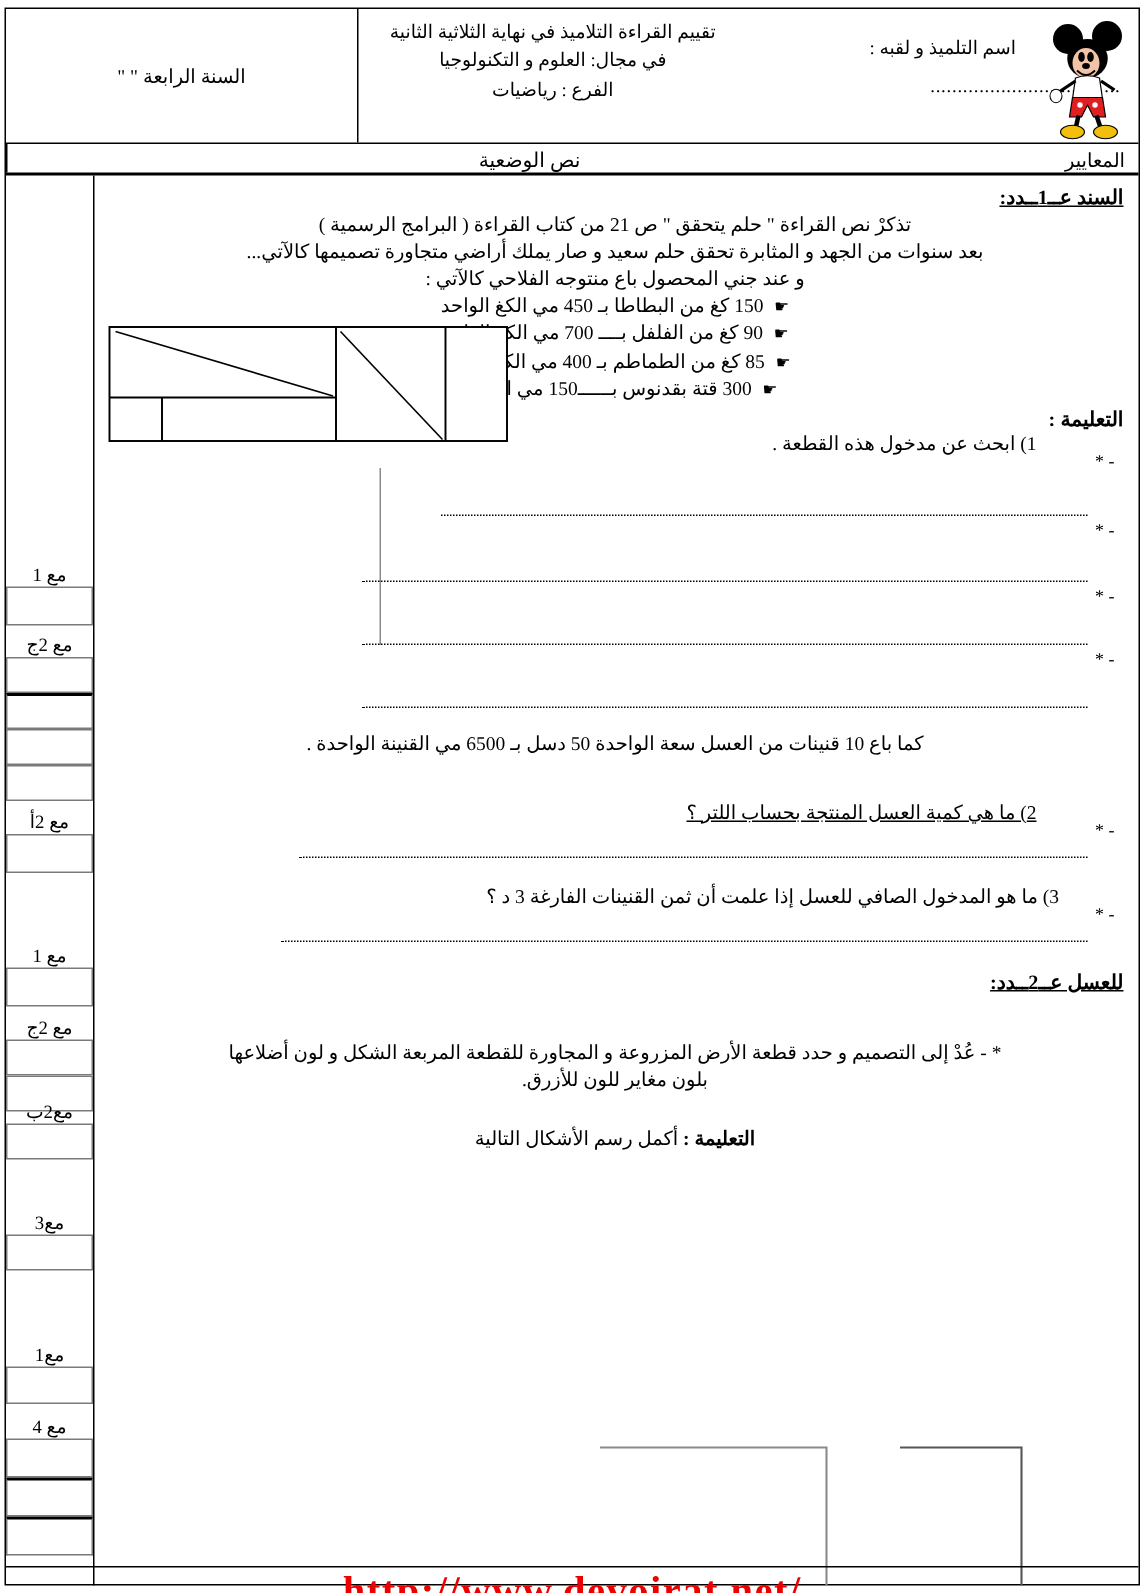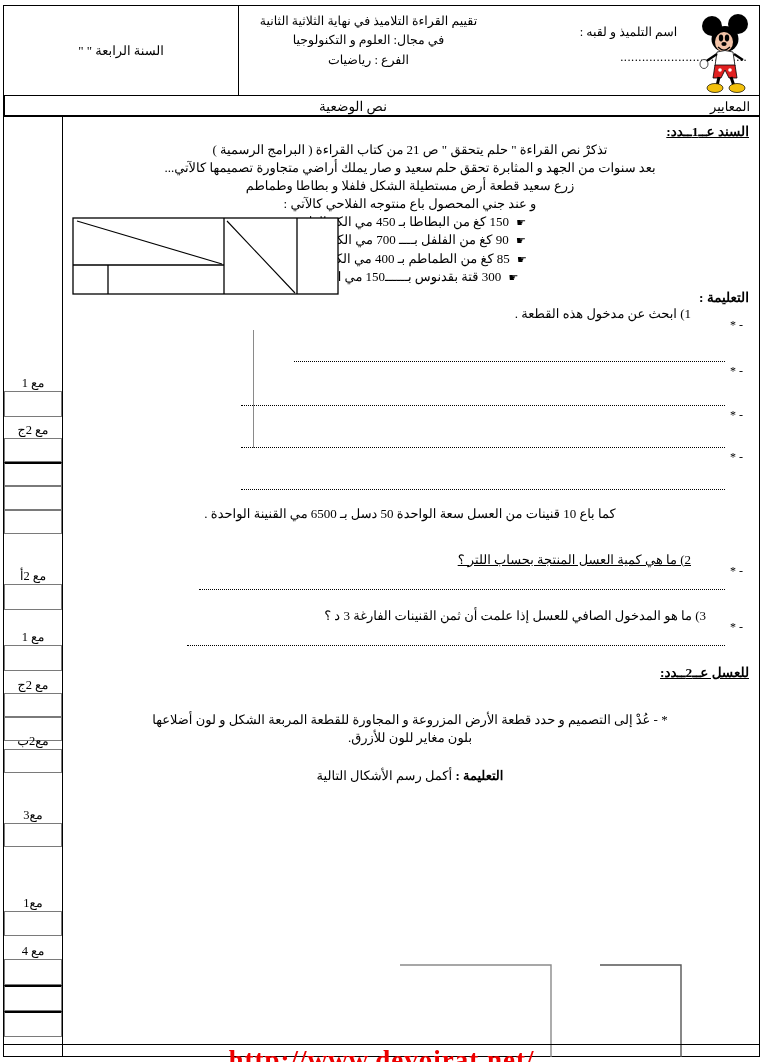--- a/index.html
+++ b/index.html
@@ -337,21 +337,20 @@
     </div>
 
     <div class="body-area">
 
       <div class="content-col">
 
         <div class="sec-title">السند عــ1ــدد:</div>
 
         <div class="para para-c">تذكرْ نص القراءة " حلم يتحقق " ص 21 من كتاب القراءة ( البرامج الرسمية )</div>
         <div class="para para-c">بعد سنوات من الجهد و المثابرة تحقق حلم سعيد و صار يملك أراضي متجاورة تصميمها كالآتي...</div>
-        <div class="para para-c">زرع سعيد قطعة أرض مستطيلة الشكل فلفلا و بطاطا وطماطم</div>
         <div class="para para-c">و عند جني المحصول باع منتوجه الفلاحي كالآتي :</div>
 
         <ul class="bullets">
           <li>
             <span class="bchar">☛</span>
             <span>150 كغ من البطاطا بـ 450 مي الكغ الواحد</span>
           </li>
           <li>
             <span class="bchar">☛</span>
             <span>90 كغ من الفلفل بــــ  700 مي الكغ الواحد</span>
@@ -448,21 +447,21 @@
         </div>
 
         <div class="crit-group" style="top:305px;">
           <div class="crit-label">مع 2ج</div>
           <div class="crit-box" style="height:24px;"></div>
           <div class="crit-box thick-top" style="height:24px;"></div>
           <div class="crit-box" style="height:24px;"></div>
           <div class="crit-box" style="height:24px;"></div>
         </div>
 
-        <div class="crit-group" style="top:423px;margin-top:28px;">
+        <div class="crit-group" style="top:423px;">
           <div class="crit-label">مع 2أ</div>
           <div class="crit-box" style="height:26px;"></div>
         </div>
 
         <div class="crit-group" style="top:512px;">
           <div class="crit-label">مع 1</div>
           <div class="crit-box" style="height:26px;"></div>
         </div>
 
         <div class="crit-group" style="top:560px;">

